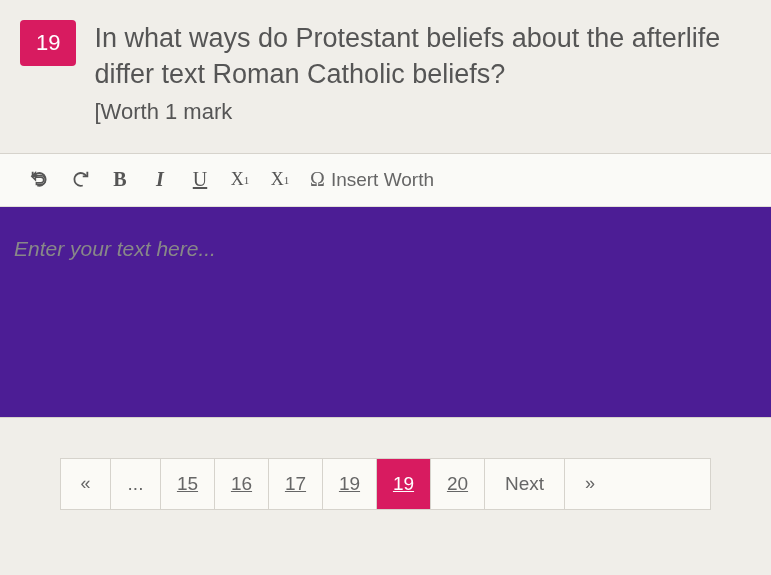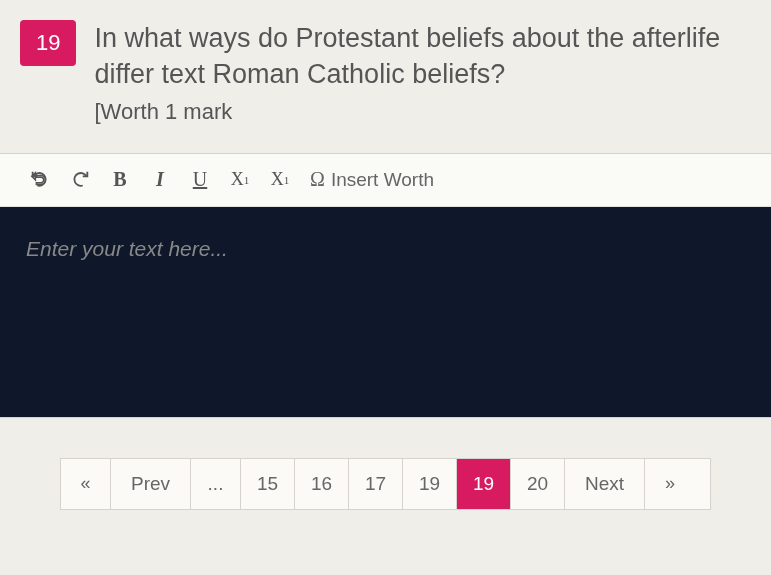--- a/index.html
+++ b/index.html
@@ -75,25 +75,25 @@
     gap: 6px;
     font-size: 19px;
     font-family: -apple-system, Arial, sans-serif;
     color: #666;
     cursor: pointer;
     padding: 0 10px;
   }
   .omega { font-family: Georgia, serif; font-size: 20px; }
   .editor {
     min-height: 210px;
-    padding: 30px 26px;
+    padding: 30px 14px;
     font-size: 21px;
     font-style: italic;
     color: #888;
-    background: #0f172a;
+    background: #4c1d95;
     outline: none;
   }
   .pager {
     display: flex;
     margin: 40px 60px 0 60px;
     border: 1px solid #d6d3cc;
     background: #fbfaf6;
   }
   .pbtn {
     border-right: 1px solid #d6d3cc;
@@ -104,21 +104,21 @@
     font-size: 19px;
     color: #666;
     cursor: pointer;
     user-select: none;
     background: #fbfaf6;
   }
   .pbtn:last-child { border-right: none; }
   .pbtn.nav-arrow { width: 50px; font-size: 18px; }
   .pbtn.prev, .pbtn.next { width: 80px; }
   .pbtn.dots { width: 50px; }
-  .pbtn.num { width: 54px; }
+  .pbtn.num { width: 54px; text-decoration: underline; }
   .pbtn.active { background: #d81b60; color: #fff; }
   svg { display: block; }
 </style>
 </head>
 <body>
 
 <div class="header">
   <div class="qnum">19</div>
   <div style="flex:1">
     <div class="qtext">In what ways do Protestant beliefs about the afterlife differ text Roman Catholic beliefs?</div>
@@ -156,21 +156,20 @@
     <div class="insert-symbol">
       <span class="omega">Ω</span>
       <span>Insert Worth</span>
     </div>
   </div>
   <div class="editor" contenteditable="true" style="">Enter your text here...</div>
 </div>
 
 <div class="pager">
   <div class="pbtn nav-arrow">«</div>
-  <div class="pbtn prev">Prev</div>
   <div class="pbtn dots">...</div>
   <div class="pbtn num">15</div>
   <div class="pbtn num">16</div>
   <div class="pbtn num">17</div>
   <div class="pbtn num">19</div>
   <div class="pbtn num active">19</div>
   <div class="pbtn num">20</div>
   <div class="pbtn next">Next</div>
   <div class="pbtn nav-arrow">»</div>
 </div>

